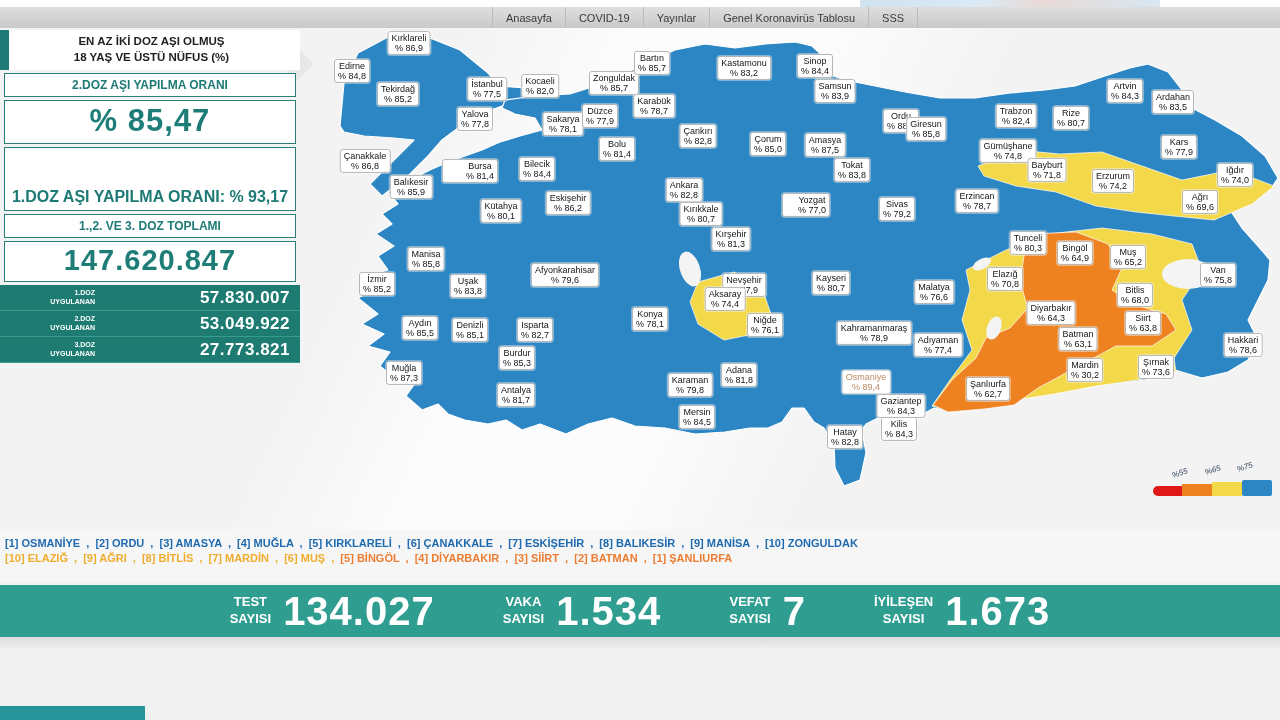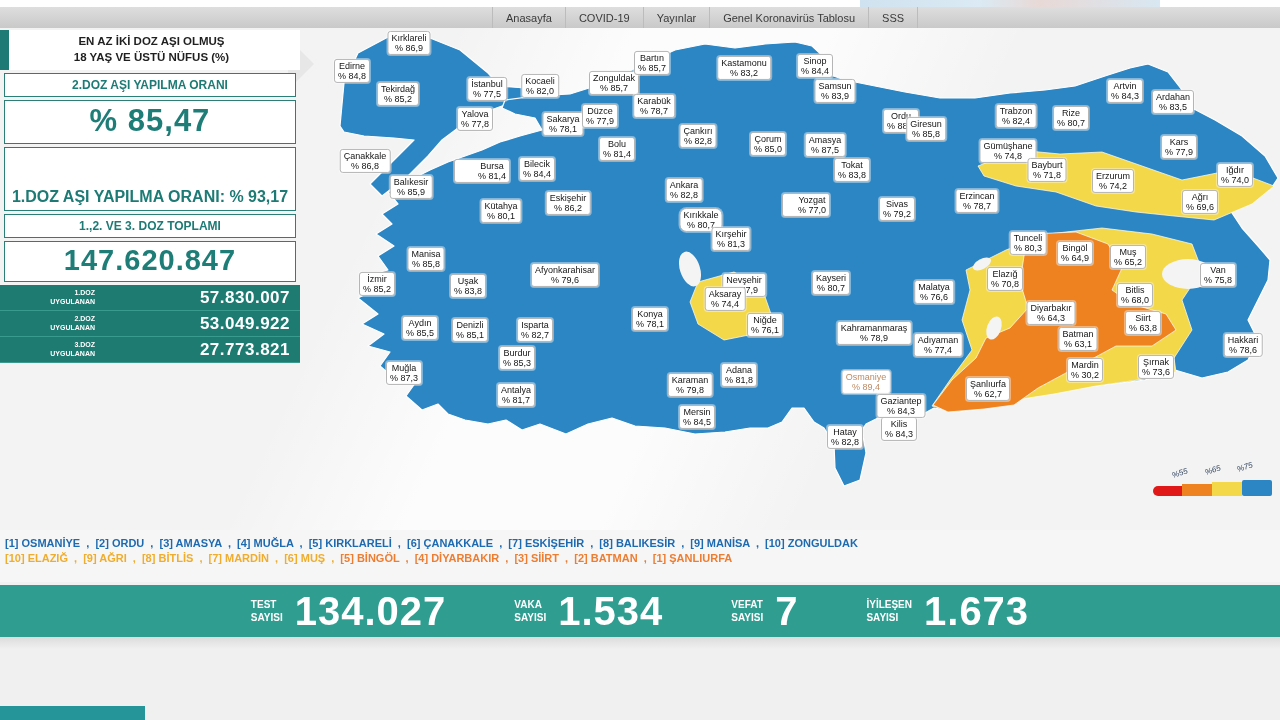--- a/index.html
+++ b/index.html
@@ -41,21 +41,21 @@
   .lists{position:absolute;left:0;top:530px;width:1280px;height:52px;background:#f6f6f6;padding:4px 0 0 5px;box-sizing:border-box;}
   .list-line{font-size:11px;font-weight:bold;margin-top:3px;white-space:nowrap;}
   .c-blue{color:#1e6ab0;}
   .c-yellow{color:#f0ad2d;}
   .c-orange{color:#ed7d31;}
   .list-line .sep{margin:0 3px;}
 
   
   .statsbar{position:absolute;left:0;top:585px;width:1280px;height:52px;background:#2f9e91;display:flex;align-items:center;justify-content:center;gap:68px;}
   .stat-group{display:flex;align-items:center;gap:12px;}
-  .stat-label{text-align:left;color:#fff;font-size:10px;font-weight:bold;line-height:1.3;}
+  .stat-label{text-align:center;color:#fff;font-size:13px;font-weight:bold;line-height:1.3;}
   .stat-value{color:#fff;font-size:40px;font-weight:bold;letter-spacing:1px;}
 
   .footer{position:absolute;left:0;top:637px;width:1280px;height:83px;background:linear-gradient(#dcdcdc,#f0f0f0 12px);}
   .footer-bar{position:absolute;left:0;top:706px;width:145px;height:14px;background:#259599;}
 
   svg .land{stroke:#ffffff;stroke-width:1.2;stroke-linejoin:round;}
   svg .zone{stroke:rgba(255,255,255,.7);stroke-width:1;stroke-linejoin:round;}
   svg .lake{fill:#f4f4f4;stroke:none;}
   svg .legend-label{font-size:8px;fill:#30425c;font-style:italic;}
 </style>
@@ -326,41 +326,41 @@
   <div class="prov" style="left: 870px; top: 174px;">
     <div class="p-name">Ağrı</div>
     <div class="p-val">% 69,6</div>
   </div>
 
   <div class="prov" style="left: 35px; top: 133px;">
     <div class="p-name">Çanakkale</div>
     <div class="p-val">% 86,8</div>
   </div>
 
-  <div class="prov" style="left: 152px; top: 143px; padding-left: 23px;">
+  <div class="prov" style="left: 140px; top: 143px; padding-left: 23px;">
     <div class="p-name">Bursa</div>
     <div class="p-val">% 81,4</div>
   </div>
 
   <div class="prov" style="left: 207px; top: 141px;">
     <div class="p-name">Bilecik</div>
     <div class="p-val">% 84,4</div>
   </div>
 
   <div class="prov" style="left: 238px; top: 175px;">
     <div class="p-name">Eskişehir</div>
     <div class="p-val">% 86,2</div>
   </div>
 
   <div class="prov" style="left: 354px; top: 162px;">
     <div class="p-name">Ankara</div>
     <div class="p-val">% 82,8</div>
   </div>
 
-  <div class="prov" style="left: 371px; top: 192px; border-radius: 7px;">
+  <div class="prov" style="left: 371px; top: 186px;">
     <div class="p-name">Kırıkkale</div>
     <div class="p-val">% 80,7</div>
   </div>
 
   <div class="prov" style="left: 476px; top: 177px; padding-left: 15px;">
     <div class="p-name">Yozgat</div>
     <div class="p-val">% 77,0</div>
   </div>
 
   <div class="prov" style="left: 522px; top: 142px;">

